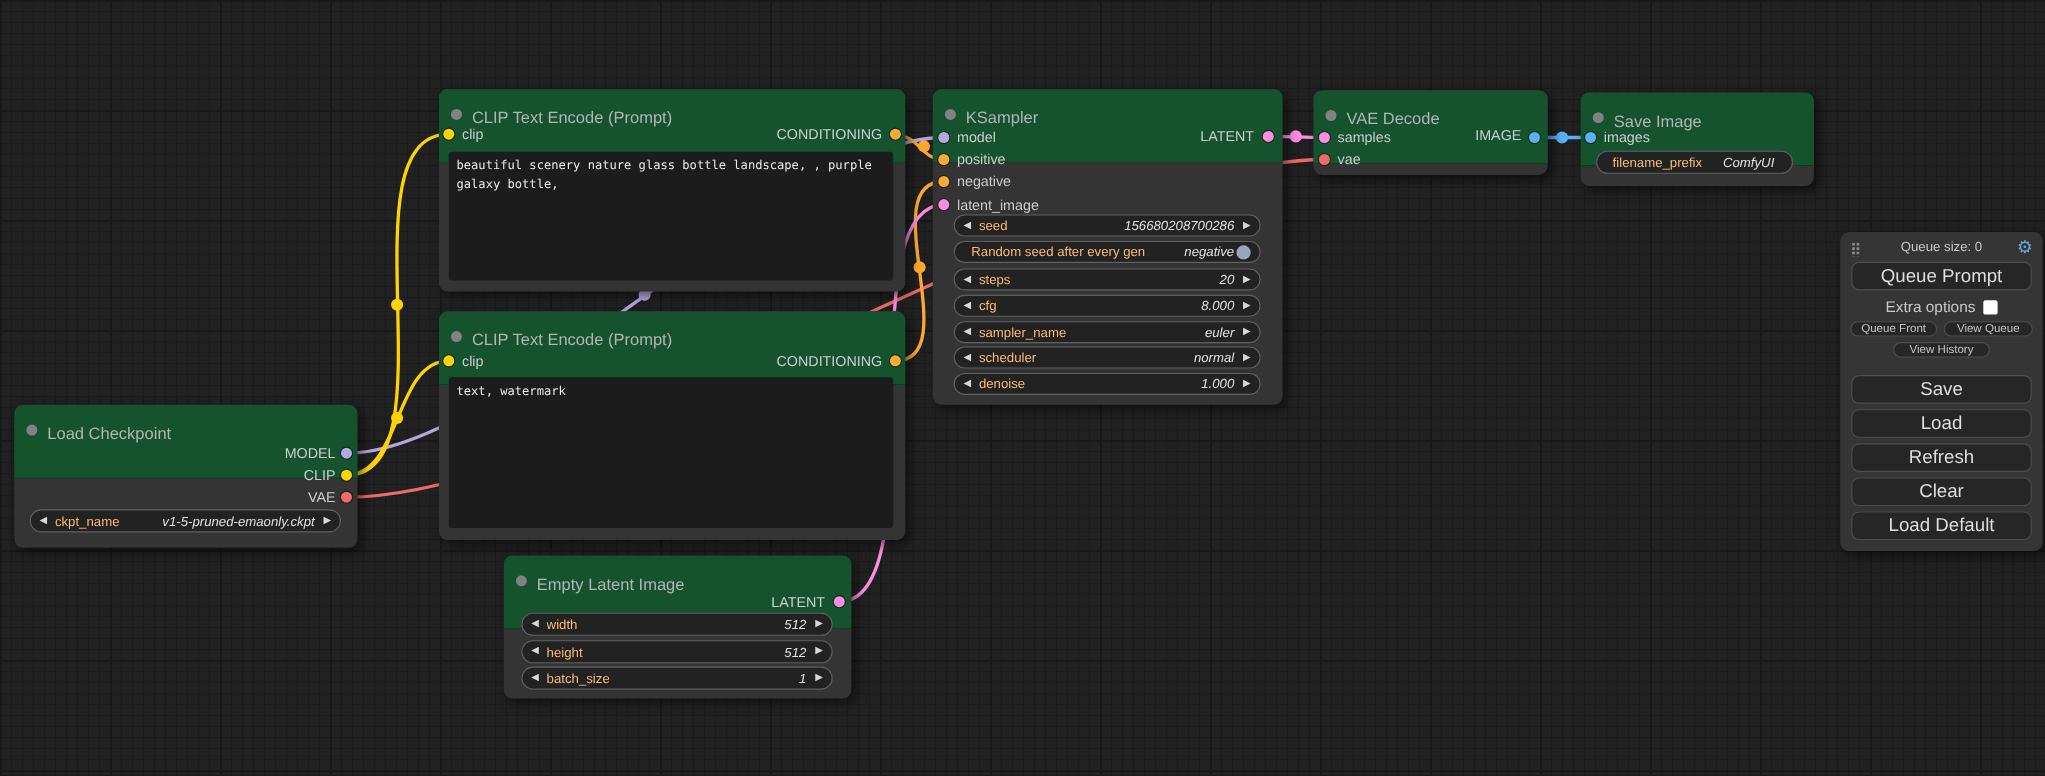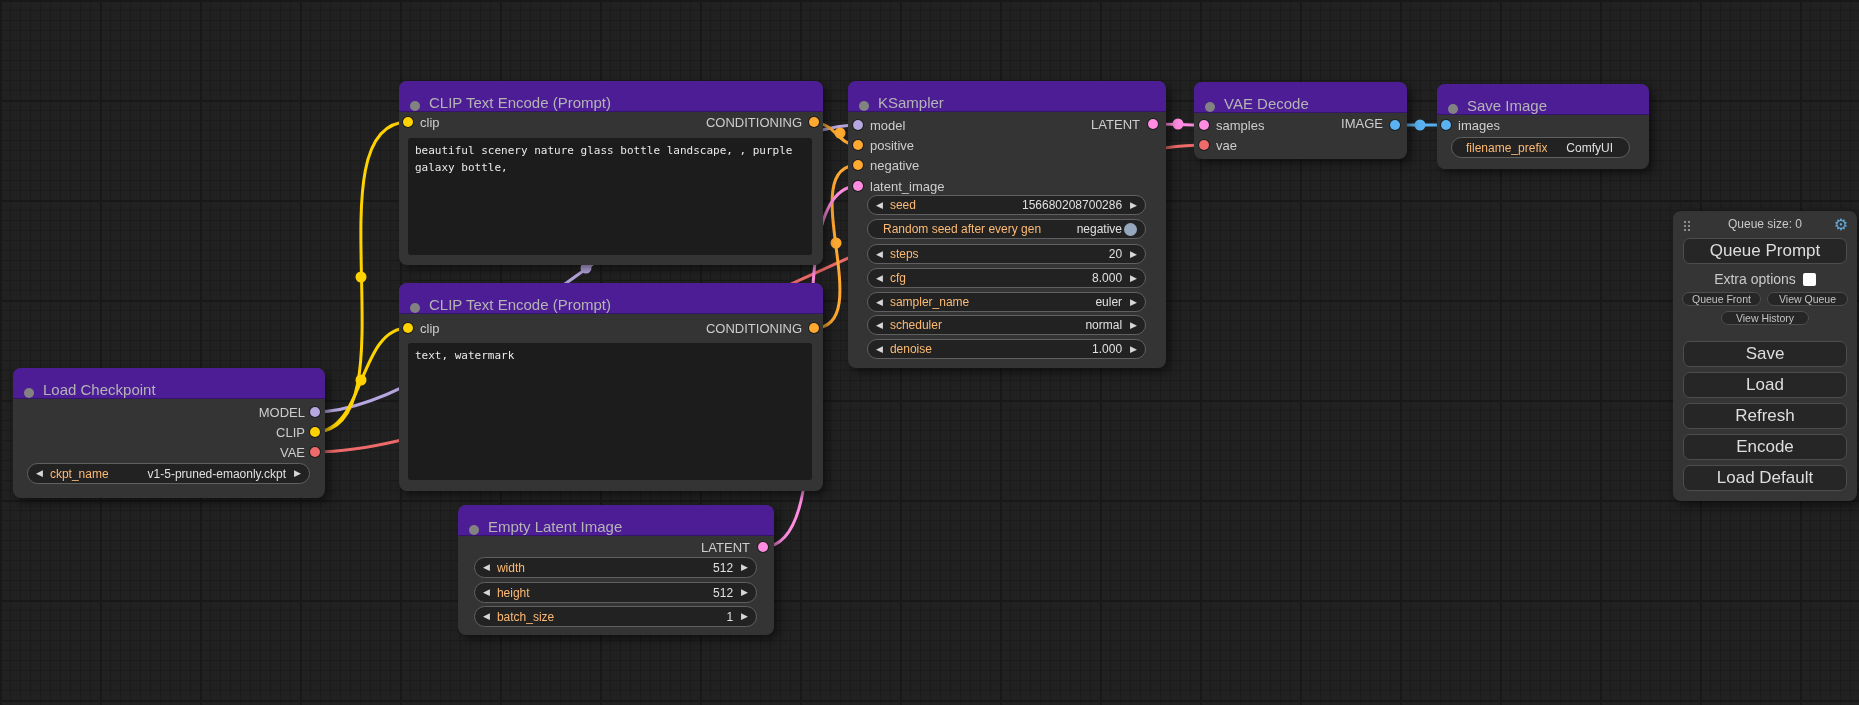--- a/index.html
+++ b/index.html
@@ -14,42 +14,42 @@
     background-size:100px 100px,100px 100px,10px 10px,10px 10px;
     font-family:"Liberation Sans",sans-serif;
   }
   svg.wires{position:absolute;left:0;top:0;z-index:1;}
   svg.wires path{fill:none;stroke-width:3;stroke-linecap:round;}
   .node{
     position:absolute;z-index:2;background:#343434;border-radius:8px;
     box-shadow:4px 4px 10px rgba(0,0,0,.5);color:#cfcfcf;
   }
   .node-title{
-    height:30px;display:flex;align-items:flex-end;gap:9px;padding:0 11px;
-    background:#4c1d95;border-radius:8px 8px 0 0;
+    height:30px;display:flex;align-items:flex-start;gap:9px;padding:18px 11px;
+    background:#14532d;border-radius:8px 8px 0 0;
     border-bottom:1px solid rgba(0,0,0,.28);
     color:#b4b4b4;font-size:15px;white-space:nowrap;
   }
   .title-dot{width:10px;height:10px;border-radius:50%;flex:0 0 auto;}
   .slot-dot{
     position:absolute;width:10px;height:10px;border-radius:50%;
     transform:translate(-50%,-50%);box-shadow:0 0 0 1px rgba(0,0,0,.45);z-index:3;
   }
   .slot-label{
     position:absolute;transform:translateY(-50%);font-size:13px;color:#cdcdcd;white-space:nowrap;
   }
   .slot-label.out{text-align:right;}
   .widget{
     position:absolute;display:flex;align-items:center;box-sizing:border-box;
     background:#222;border:1px solid #606060;border-radius:11px;
     font-size:12px;color:#b2b2b2;padding:0 8px;white-space:nowrap;
   }
   .warrow{font-family:"DejaVu Sans",sans-serif;font-size:9px;color:#d8d8d8;line-height:1;}
   .wlabel{margin-left:7px;color:#fdba74;overflow:hidden;}
-  .wvalue{margin-left:auto;margin-right:8px;color:#e0e0e0;}
+  .wvalue{margin-left:auto;margin-right:8px;color:#e0e0e0;font-style:italic;}
   .wvalue.noarrow{margin-right:2px;}
   .toggle{width:13px;height:13px;border-radius:50%;flex:0 0 auto;}
   .prompt-box{
     position:absolute;background:#1c1c1c;border-radius:3px;box-sizing:border-box;
     font-family:"DejaVu Sans Mono",monospace;font-size:11px;line-height:1.55;
     color:#eaeaea;padding:4px 7px;white-space:pre-wrap;word-break:break-word;
   }
   
   .queue-panel{
     position:absolute;z-index:4;background:#353535;border-radius:8px;
@@ -263,17 +263,17 @@
     <div class="extra-row">
       <span>Extra options</span>
       <span class="checkbox"></span>
     </div>
     <div class="qbtn small" style="left:9px;top:81px;width:79px">Queue Front</div>
     <div class="qbtn small" style="left:94px;top:81px;width:81px">View Queue</div>
     <div class="qbtn small" style="left:48px;top:100px;width:88px">View History</div>
     <div class="qbtn big" style="top:130px">Save</div>
     <div class="qbtn big" style="top:161px">Load</div>
     <div class="qbtn big" style="top:192px">Refresh</div>
-    <div class="qbtn big" style="top:223px">Encode</div>
+    <div class="qbtn big" style="top:223px">Clear</div>
     <div class="qbtn big" style="top:254px">Load Default</div>
   </div>
 
 </div>
 
 </body></html>

